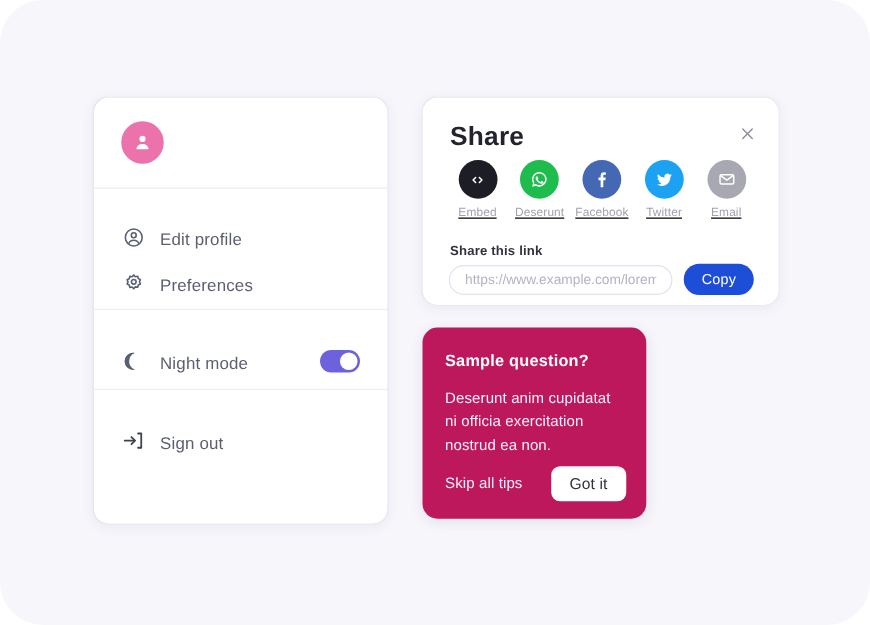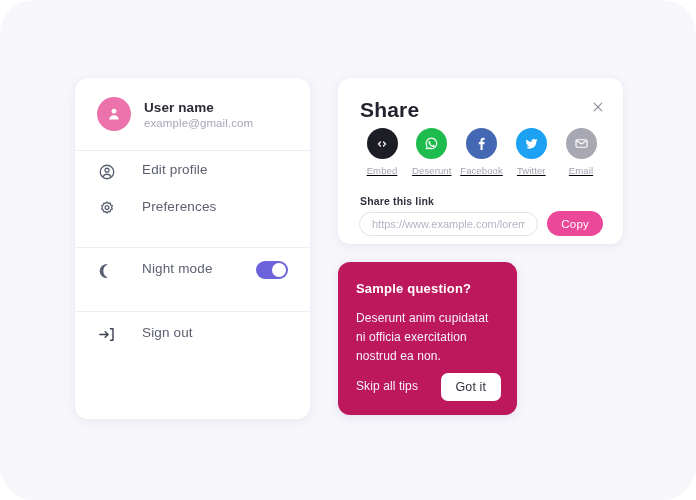--- a/index.html
+++ b/index.html
@@ -71,22 +71,22 @@
     letter-spacing: .1px;
   }
   .profile-email {
     font-size: 11.5px;
     color: #a7a6b8;
     letter-spacing: .1px;
   }
 
   .menu-row {
     display: flex;
-    align-items: flex-start;
-    gap: 26px;
+    align-items: flex-end;
+    gap: 12px;
     padding: 0 22px;
     height: 37px;
     cursor: pointer;
   }
   .menu-row .mi-icon {
     width: 19px;
     height: 19px;
     flex: 0 0 19px;
     display: flex;
     align-items: center;
@@ -218,21 +218,21 @@
     outline: none;
     box-sizing: border-box;
   }
   .link-input::placeholder { color: #b4b3c4; }
   .copy-btn {
     flex: 0 0 auto;
     height: 25px;
     padding: 0 14px;
     border: none;
     border-radius: 13px;
-    background: #ec4899;
+    background: #1d4ed8;
     color: #ffffff;
     font-size: 11.5px;
     font-family: "Liberation Sans", sans-serif;
     cursor: pointer;
     letter-spacing: .2px;
   }
 
   
   #tip-card {
     position: absolute;
@@ -296,24 +296,20 @@
   <div class="card" id="menu-card">
 
     <div class="menu-section">
       <div class="profile-head">
         <div class="avatar">
           <svg width="18" height="18" viewBox="0 0 24 24" fill="#ffffff">
             <circle cx="12" cy="8.2" r="3.3"></circle>
             <path d="M5.6 19.2c0-3.4 2.9-5.6 6.4-5.6s6.4 2.2 6.4 5.6z"></path>
           </svg>
         </div>
-        <div class="profile-text">
-          <div class="profile-name">User name</div>
-          <div class="profile-email">example@gmail.com</div>
-        </div>
       </div>
     </div>
 
     <div class="menu-section sec-pad-a">
 
       <div class="menu-row">
         <span class="mi-icon">
           <svg width="18" height="18" viewBox="0 0 24 24" fill="none" stroke="#5a6073" stroke-width="1.7">
             <circle cx="12" cy="12" r="9"></circle>
             <circle cx="12" cy="9.6" r="2.6"></circle>

